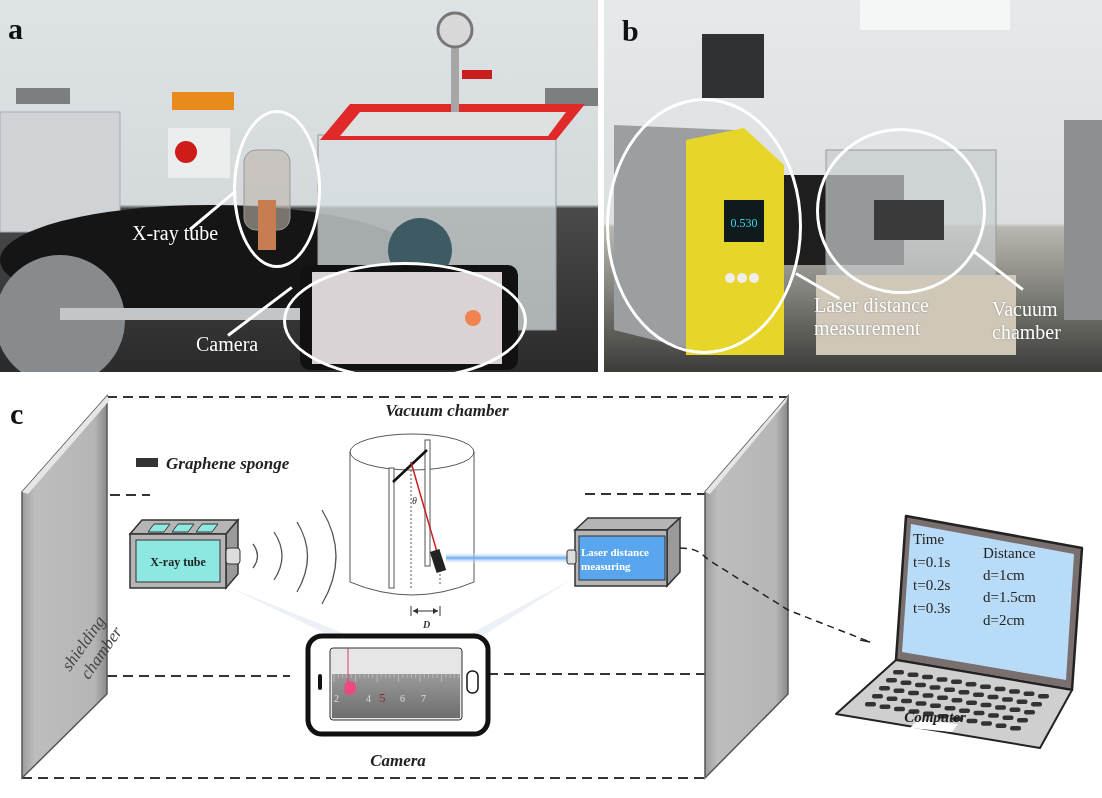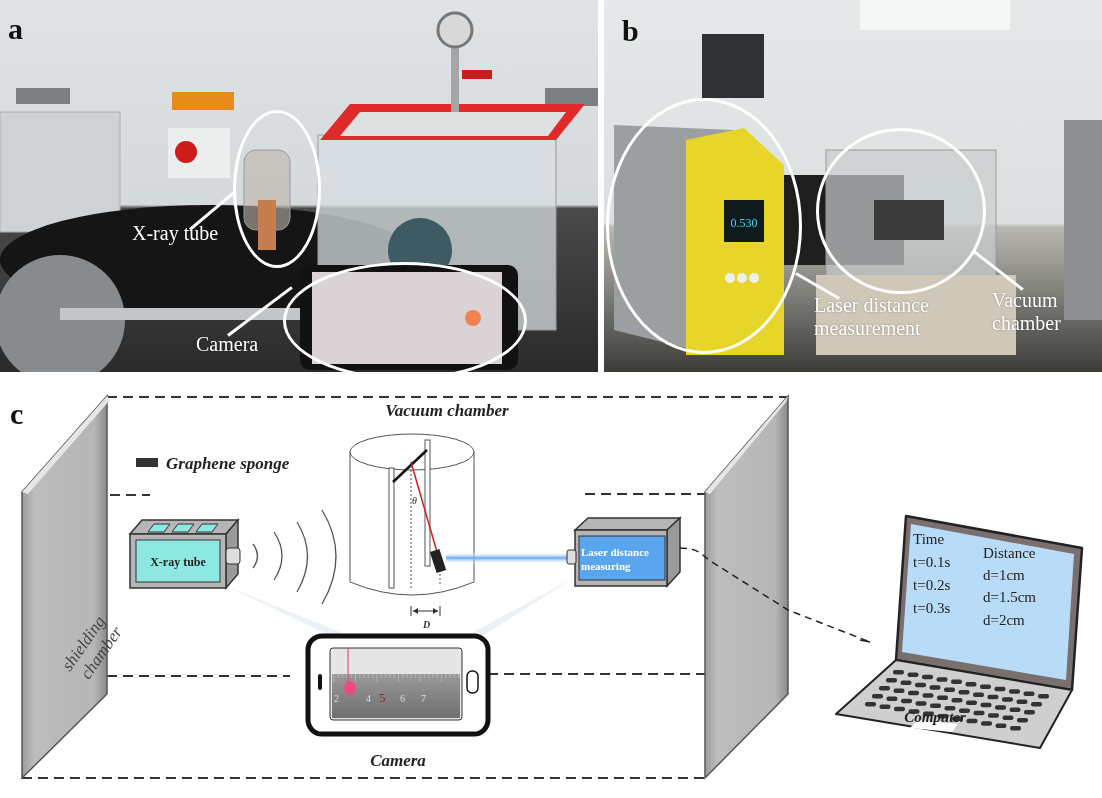--- a/index.html
+++ b/index.html
@@ -81,21 +81,21 @@
   </svg>
   <div class="plabel" style="left:18px;top:14px">b</div>
   <div class="oval" style="left:2px;top:98px;width:190px;height:250px"></div>
   <div class="oval" style="left:212px;top:128px;width:164px;height:160px"></div>
   <div class="leader" style="left:192px;top:272px;width:50px;transform:rotate(30deg)"></div>
   <div class="leader" style="left:370px;top:250px;width:62px;transform:rotate(38deg)"></div>
   <div class="photo-text" style="left:210px;top:294px">
     <div>Laser distance</div>
     <div>measurement</div>
   </div>
-  <div class="photo-text" style="left:388px;top:289px">
+  <div class="photo-text" style="left:388px;top:298px">
     <div>Vacuum</div>
     <div>chamber</div>
   </div>
 </div>
 
 <svg id="schematic" width="1102" height="426" style="position:absolute;left:0;top:372px">
   <defs>
     <linearGradient id="shieldGrad" x1="0" y1="0" x2="1" y2="0">
       <stop offset="0" stop-color="#9c9c9c"></stop>
       <stop offset="0.15" stop-color="#bdbdbd"></stop>

